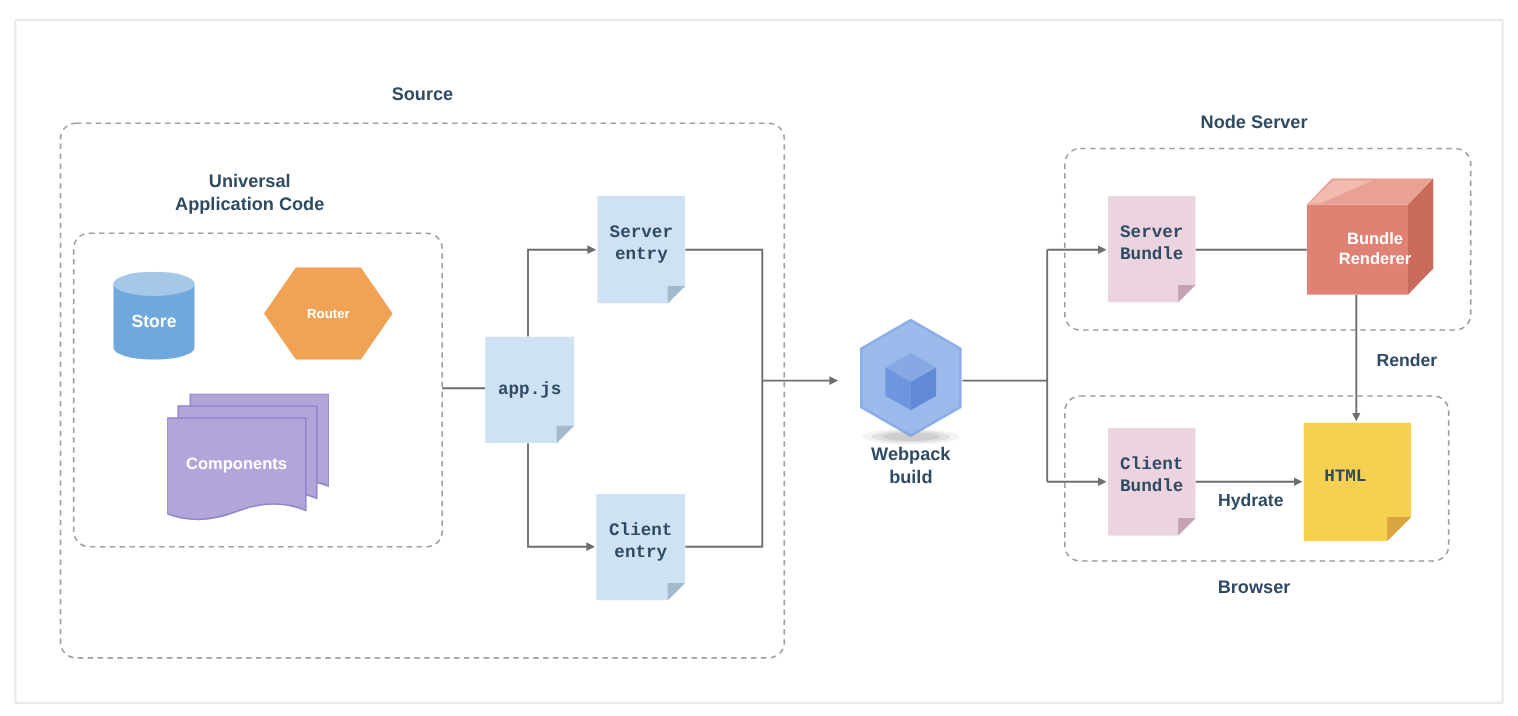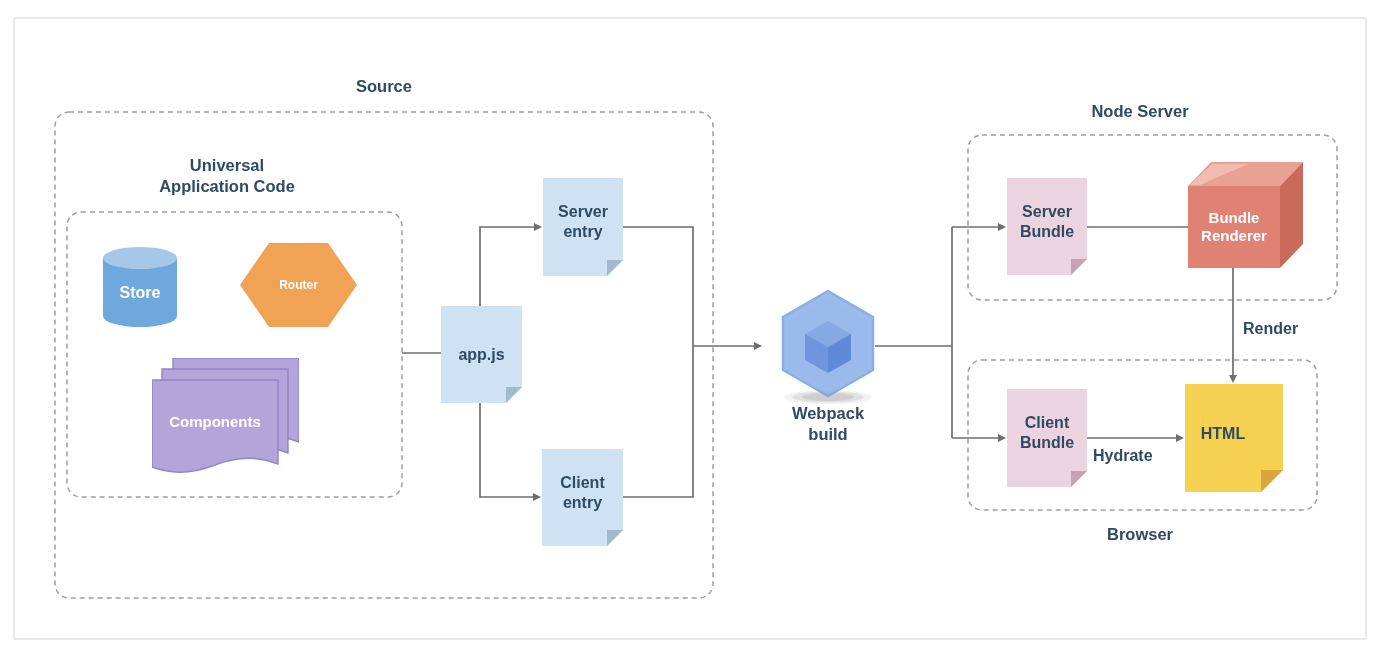--- a/index.html
+++ b/index.html
@@ -5,25 +5,25 @@
   html,body{margin:0;padding:0;background:#ffffff;}
   .canvas{position:relative;width:1380px;height:651px;background:#ffffff;overflow:hidden;
           font-family:"Liberation Sans",sans-serif;}
   .frame{position:absolute;left:13px;top:17px;width:1354px;height:623px;
          border:2px solid #e9e9e9;border-radius:2px;box-sizing:border-box;background:#ffffff;}
   .layer{position:absolute;left:0;top:0;width:1380px;height:651px;}
   .node{position:absolute;}
   .node svg{position:absolute;left:0;top:0;display:block;}
   .node-label{position:absolute;display:flex;align-items:center;justify-content:center;
               text-align:center;font-weight:700;font-size:16px;line-height:1.22;}
-  .navy{color:#2f4a63;}
+  .navy{color:#2f4a63;font-family:Liberation Mono, monospace;}
   .white-label{color:#ffffff;}
   .group-title{position:absolute;font-weight:700;font-size:16.5px;color:#2f4a63;
                text-align:center;line-height:1.3;}
-  .edge-label{position:absolute;font-weight:700;font-size:16px;color:#2f4a63;}
+  .edge-label{position:absolute;font-weight:700;font-size:16px;color:#2f4a63;text-align:center;}
   .ln{fill:none;stroke:#6e6e6e;stroke-width:1.7;}
   .dashbox{fill:none;stroke:#9aa0a5;stroke-width:1.5;stroke-dasharray:5 4;}
 </style>
 </head>
 <body>
 
 <div class="canvas">
   <div class="frame"></div>
 
   <svg class="layer" width="1380" height="651">
@@ -142,21 +142,21 @@
     <span class="node-label navy" style="left:6px;top:0;width:68px;height:88px;">Server Bundle</span>
   </div>
 
   <div class="node" style="left:1188px;top:162px;width:117px;height:106px;">
     <svg width="117" height="106">
       <polygon points="0,24 23,0 115,0 92,24" fill="#e9a193"></polygon>
       <polygon points="2,23 24,2 60,2 12,23" fill="#f2bcb0"></polygon>
       <polygon points="92,24 115,0 115,82 92,106" fill="#c96b5b"></polygon>
       <rect x="0" y="24" width="92" height="82" fill="#df8173"></rect>
     </svg>
-    <span class="node-label white-label" style="left:0;top:24px;width:92px;height:82px;font-size:15px;">Bundle Renderer</span>
+    <span class="node-label white-label" style="left:0;top:24px;width:92px;height:82px;font-size:15px;padding-left:16px;">Bundle Renderer</span>
   </div>
 
   <div class="node" style="left:1007px;top:389px;width:80px;height:98px;">
     <svg width="80" height="98">
       <path d="M0,0 H80 V82 L64,98 H0 Z" fill="#ecd3e0"></path>
       <path d="M64,82 H80 L64,98 Z" fill="#c5a3b5"></path>
     </svg>
     <span class="node-label navy" style="left:6px;top:0;width:68px;height:88px;">Client Bundle</span>
   </div>
 

